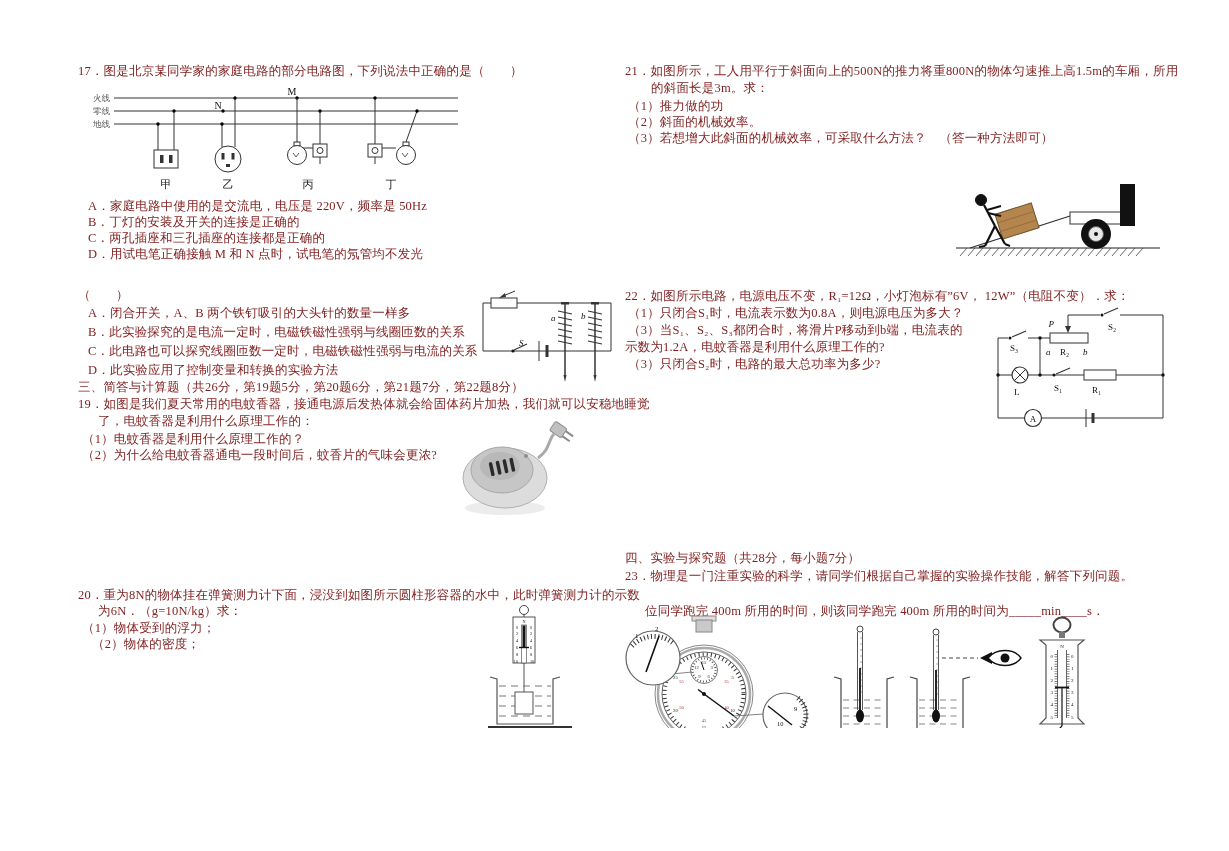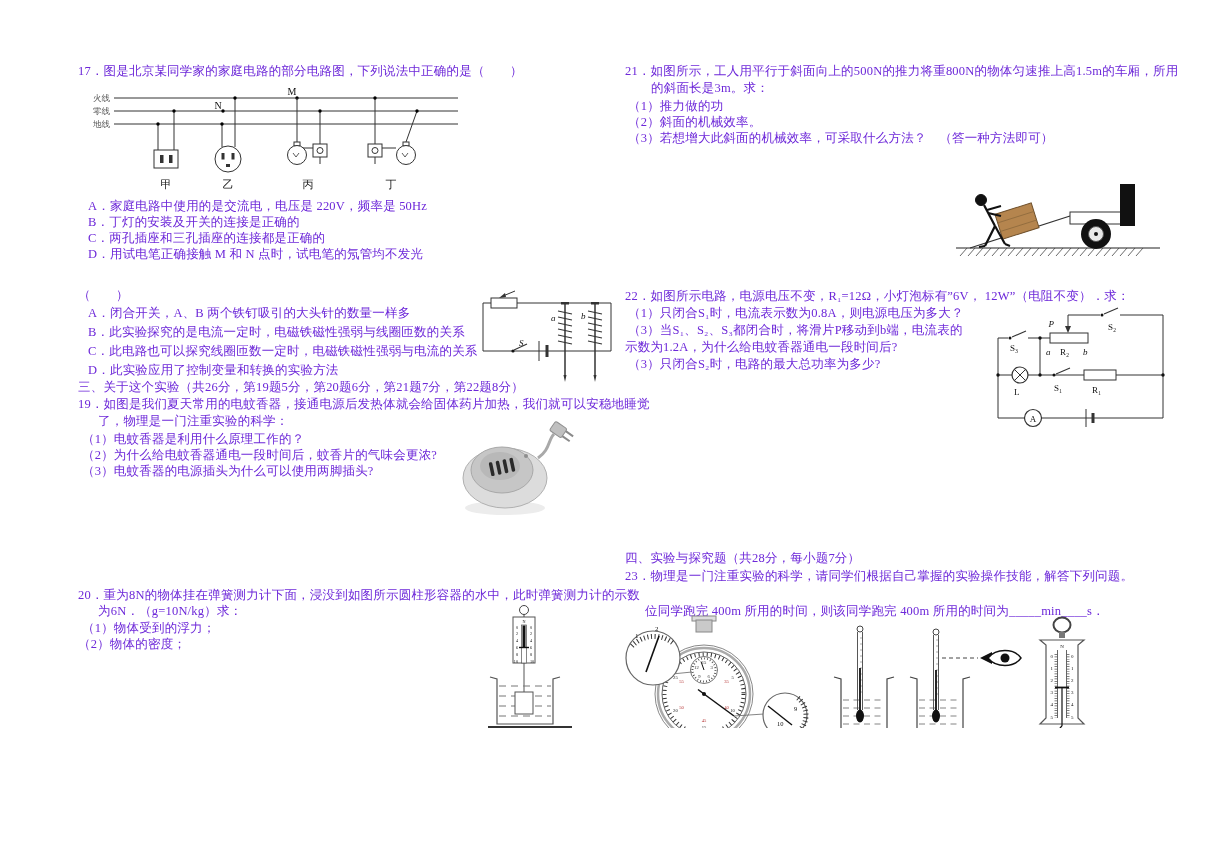--- a/index.html
+++ b/index.html
@@ -1,17 +1,17 @@
 <!DOCTYPE html>
 <html><head>
 <meta charset="utf-8">
 <style>
   html,body{margin:0;padding:0;background:#fff}
   .sheet{position:relative;width:1229px;height:728px;background:#fff;overflow:hidden;
-         font-family:"Liberation Serif","DejaVu Sans",serif;color:#6d28d9}
+         font-family:"Liberation Serif","DejaVu Sans",serif;color:#7f1d1d}
   .t{position:absolute;font-size:12.5px;line-height:15px;white-space:nowrap;letter-spacing:.2px}
   .cap{font-size:16px}
   .pagenum{font-size:11px}
   svg{position:absolute;overflow:visible}
   svg text{font-family:"Liberation Serif","DejaVu Sans",serif;fill:#111}
   .sv9{font-size:9px}.sv10{font-size:10px}.sv11{font-size:11px}
   .it{font-style:italic}
   .wl{font-size:8.5px;fill:#555}
   .mid{text-anchor:middle}
   .f42{font-size:4.2px}.f5{font-size:5px}
@@ -30,43 +30,42 @@
   <div class="t" style="left:88px;top:215px">B．丁灯的安装及开关的连接是正确的</div>
   <div class="t" style="left:88px;top:231px">C．两孔插座和三孔插座的连接都是正确的</div>
   <div class="t" style="left:88px;top:247px">D．用试电笔正确接触 M 和 N 点时，试电笔的氖管均不发光</div>
 
   <div class="t" style="left:78px;top:288px">（　　）</div>
   <div class="t" style="left:88px;top:325px">B．此实验探究的是电流一定时，电磁铁磁性强弱与线圈匝数的关系</div>
   <div class="t" style="left:88px;top:306px">A．闭合开关，A、B 两个铁钉吸引的大头针的数量一样多</div>
   <div class="t" style="left:88px;top:344px">C．此电路也可以探究线圈匝数一定时，电磁铁磁性强弱与电流的关系</div>
   <div class="t" style="left:88px;top:363px">D．此实验应用了控制变量和转换的实验方法</div>
 
-  <div class="t" style="left:78px;top:380px">三、关于这个实验（共26分，第19题5分，第20题6分，第21题7分，第22题8分）</div>
+  <div class="t" style="left:78px;top:380px">三、简答与计算题（共26分，第19题5分，第20题6分，第21题7分，第22题8分）</div>
 
   <div class="t" style="left:78px;top:397px">19．如图是我们夏天常用的电蚊香器，接通电源后发热体就会给固体药片加热，我们就可以安稳地睡觉</div>
-  <div class="t" style="left:98px;top:414px">了，物理是一门注重实验的科学：</div>
+  <div class="t" style="left:98px;top:414px">了，电蚊香器是利用什么原理工作的：</div>
   <div class="t" style="left:82px;top:432px">（1）电蚊香器是利用什么原理工作的？</div>
   <div class="t" style="left:82px;top:448px">（2）为什么给电蚊香器通电一段时间后，蚊香片的气味会更浓?</div>
-  <div class="t" style="left:82px;top:464px">（3）电蚊香器的电源插头为什么可以使用两脚插头?</div>
 
   <div class="t" style="left:78px;top:588px">20．重为8N的物体挂在弹簧测力计下面，浸没到如图所示圆柱形容器的水中，此时弹簧测力计的示数</div>
   <div class="t" style="left:98px;top:604px">为6N．（g=10N/kg）求：</div>
   <div class="t" style="left:82px;top:621px">（1）物体受到的浮力；</div>
-  <div class="t" style="left:78px;top:637px">（2）物体的密度；</div>
+  <div class="t" style="left:92px;top:637px">（2）物体的密度；</div>
 
   <div class="t" style="left:625px;top:64px">21．如图所示，工人用平行于斜面向上的500N的推力将重800N的物体匀速推上高1.5m的车厢，所用</div>
   <div class="t" style="left:651px;top:81px">的斜面长是3m。求：</div>
   <div class="t" style="left:628px;top:99px">（1）推力做的功</div>
   <div class="t" style="left:628px;top:115px">（2）斜面的机械效率。</div>
   <div class="t" style="left:628px;top:131px">（3）若想增大此斜面的机械效率，可采取什么方法？　（答一种方法即可）</div>
 
   <div class="t" style="left:625px;top:289px">22．如图所示电路，电源电压不变，R₁=12Ω，小灯泡标有”6V， 12W”（电阻不变）．求：</div>
   <div class="t" style="left:628px;top:306px">（1）只闭合S₁时，电流表示数为0.8A，则电源电压为多大？</div>
   <div class="t" style="left:628px;top:323px">（3）当S₁、S₂、S₃都闭合时，将滑片P移动到b端，电流表的</div>
-  <div class="t" style="left:625px;top:340px">示数为1.2A，为什么给电蚊香器通电一段时间后?</div>
+  <div class="t" style="left:625px;top:340px">示数为1.2A，电蚊香器是利用什么原理工作的?</div>
   <div class="t" style="left:628px;top:357px">（3）只闭合S₂时，电路的最大总功率为多少?</div>
 
   <div class="t" style="left:625px;top:551px">四、实验与探究题（共28分，每小题7分）</div>
   <div class="t" style="left:625px;top:569px">23．物理是一门注重实验的科学，请同学们根据自己掌握的实验操作技能，解答下列问题。</div>
   <div class="t" style="left:645px;top:604px">位同学跑完 400m 所用的时间，则该同学跑完 400m 所用的时间为_____min____s．</div>
 
   <div class="t cap" style="left:683px;top:761px">图 1</div>
   <div class="t cap" style="left:868px;top:761px">图 2</div>
   <div class="t cap" style="left:1032px;top:761px">图 3</div>
   <div class="t pagenum" style="left:1142px;top:781px">2</div>

